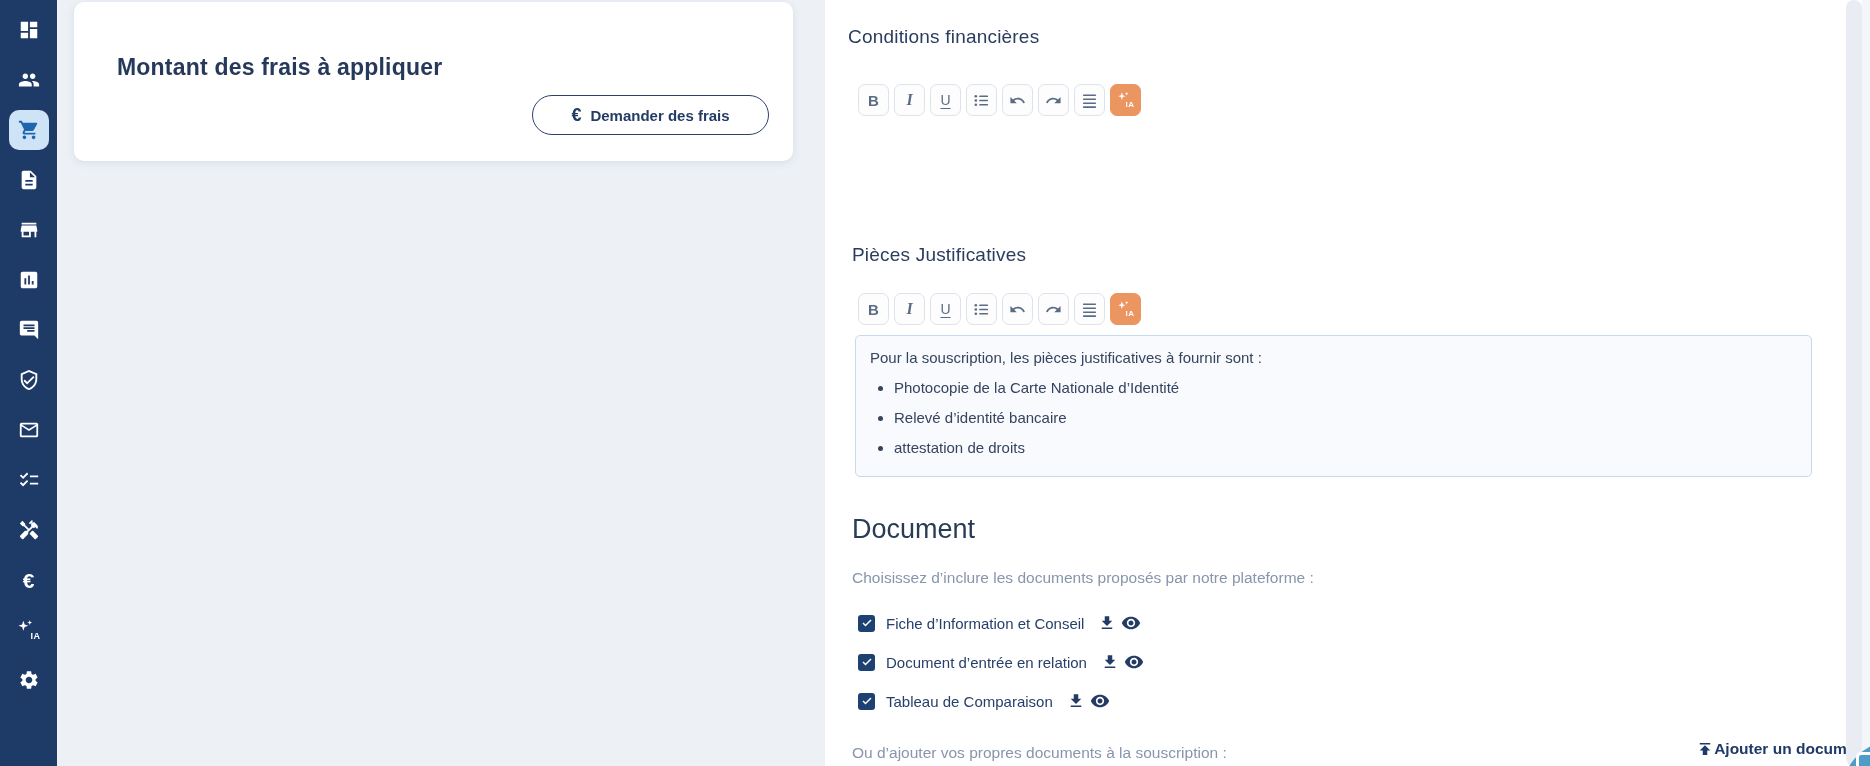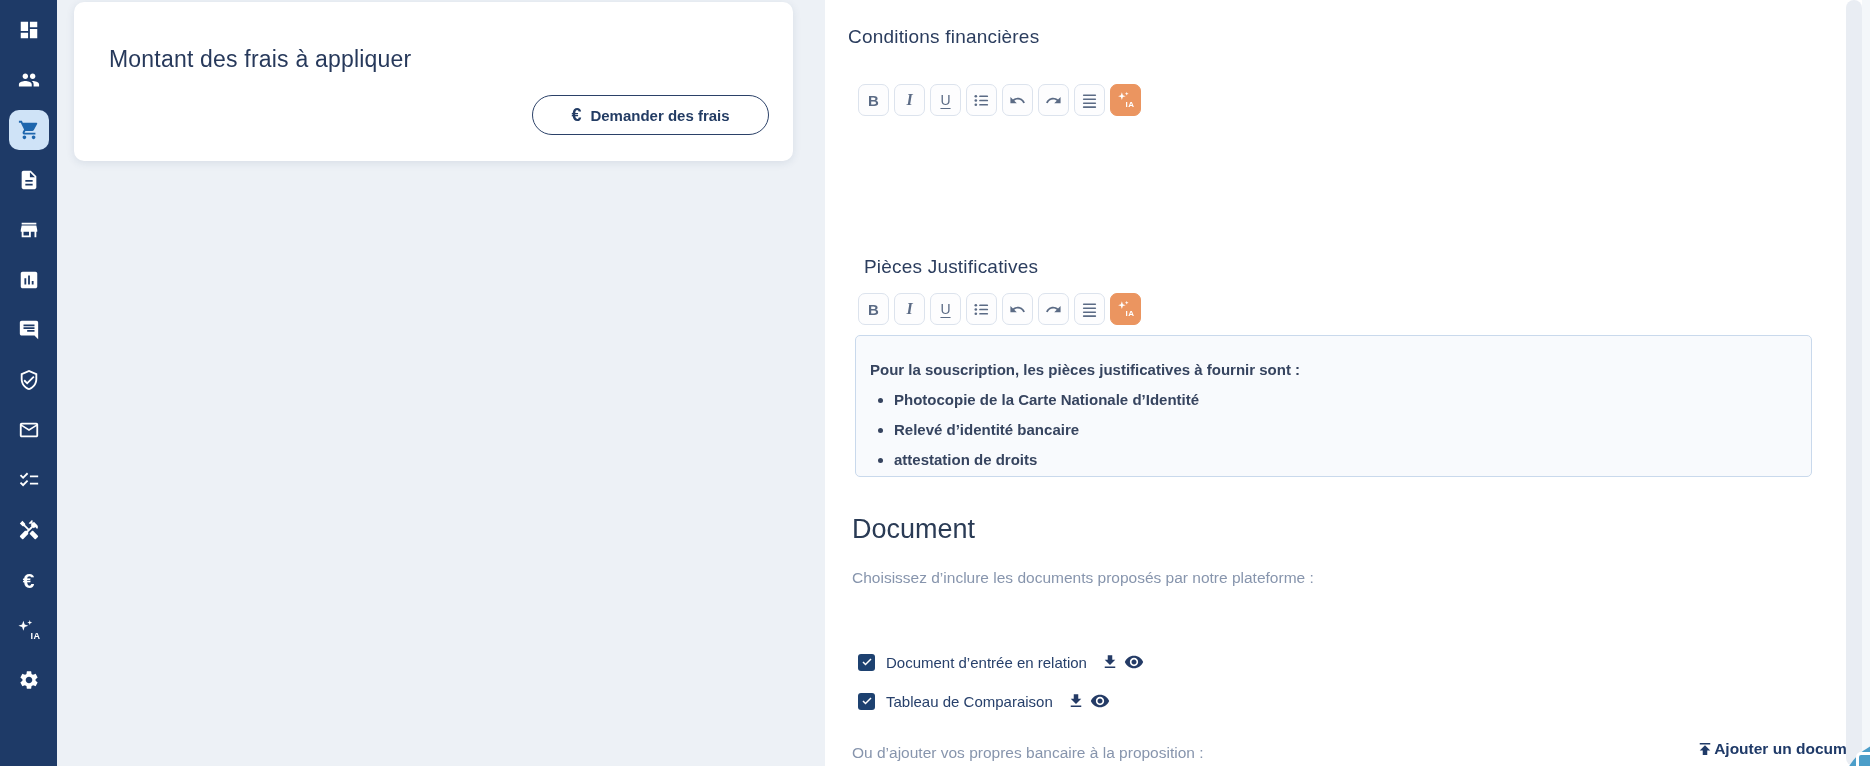--- a/index.html
+++ b/index.html
@@ -46,21 +46,21 @@
   .tb.ai{background:#eb9560;border-color:#eb9560;}
   .tb.ai .ai-txt{color:#fff;font-size:8px;}
   .tb.ai svg{fill:#ffffff;width:13px;height:13px;}
   .tb.ai .ai-wrap{width:18px;height:18px;}
   .tb.ai .ai-wrap svg{top:0;}
   .tb.ai .ai-wrap .ai-txt{bottom:0;}
 
   .editor{position:absolute;left:30px;width:957px;background:#f8fafd;border:1px solid #c9d9ec;border-radius:5px;
     color:#36445f;font-size:15px;box-sizing:border-box;}
   .editor-1{top:124px;height:81px;padding:14px 16px;}
-  .editor-2{top:335px;height:142px;padding:25px 14px;font-weight:bold;}
+  .editor-2{top:335px;height:142px;padding:13px 14px;}
   .editor-2 ul{margin:12px 0 0 0;padding-left:24px;}
   .editor-2 li{margin-bottom:10px;line-height:20px;}
 
   .docs-heading{position:absolute;left:27px;top:514px;font-size:27px;color:#2a3b55;}
   .muted{color:#8795ad;font-size:15.5px;}
   .choose-label{position:absolute;left:27px;top:569px;}
   .add-own-label{position:absolute;left:27px;top:744px;}
 
   .doc-row{position:absolute;left:33px;display:flex;align-items:center;height:22px;}
   .row-1{top:612px;} .row-2{top:651px;} .row-3{top:690px;}
@@ -157,21 +157,21 @@
       </span>
     </div>
     <div class="nav-item">
       <svg viewBox="0 0 24 24">
           <path d="M19.14 12.94c.04-.3.06-.61.06-.94 0-.32-.02-.64-.07-.94l2.03-1.58c.18-.14.23-.41.12-.61l-1.92-3.32c-.12-.22-.37-.29-.59-.22l-2.39.96c-.5-.38-1.03-.7-1.62-.94l-.36-2.54c-.04-.24-.24-.41-.48-.41h-3.84c-.24 0-.43.17-.47.41l-.36 2.54c-.59.24-1.13.57-1.62.94l-2.39-.96c-.22-.08-.47 0-.59.22L2.74 8.87c-.12.21-.08.47.12.61l2.03 1.58c-.05.3-.09.63-.09.94s.02.64.07.94l-2.03 1.58c-.18.14-.23.41-.12.61l1.92 3.32c.12.22.37.29.59.22l2.39-.96c.5.38 1.03.7 1.62.94l.36 2.54c.05.24.24.41.48.41h3.84c.24 0 .44-.17.47-.41l.36-2.54c.59-.24 1.13-.56 1.62-.94l2.39.96c.22.08.47 0 .59-.22l1.92-3.32c.12-.22.07-.47-.12-.61l-2.01-1.58zM12 15.6c-1.98 0-3.6-1.62-3.6-3.6s1.62-3.6 3.6-3.6 3.6 1.62 3.6 3.6-1.62 3.6-3.6 3.6z"></path>
         </svg>
     </div>
   </nav>
 
   <section class="fees-card">
-    <h2 class="fees-title" style="margin:8px;font-weight:400;">Montant des frais à appliquer</h2>
+    <h2 class="fees-title" style="margin:16px;font-weight:700;">Montant des frais à appliquer</h2>
     <button class="fees-btn">
       <span class="euro">€</span>
       <span>Demander des frais</span>
     </button>
   </section>
 
   <section class="panel">
 
     <h3 class="sec-heading h-conditions" style="margin:0;font-weight:400;">Conditions financières</h3>
 
@@ -218,21 +218,21 @@
           <svg viewBox="0 0 24 24">
               <path d="M9 2.5l1.8 5.2 5.2 1.8-5.2 1.8L9 16.5l-1.8-5.2L2 9.5l5.2-1.8L9 2.5z"></path>
               <path d="M18 1.5l.9 2.6 2.6.9-2.6.9-.9 2.6-.9-2.6-2.6-.9 2.6-.9.9-2.6z"></path>
             </svg>
           <span class="ai-txt">IA</span>
         </span>
       </button>
     </div>
 
 
-    <h3 class="sec-heading h-justificatifs" style="margin:16px;font-weight:400;">Pièces Justificatives</h3>
+    <h3 class="sec-heading h-justificatifs" style="margin:4px;font-weight:400;">Pièces Justificatives</h3>
 
     <div class="toolbar toolbar-2">
       <button class="tb">
           <span class="b">B</span>
         </button>
       <button class="tb">
           <span class="i">I</span>
         </button>
       <button class="tb">
           <span class="u">U</span>
@@ -281,20 +281,38 @@
       <ul>
         <li>Photocopie de la Carte Nationale d’Identité</li>
         <li>Relevé d’identité bancaire</li>
         <li>attestation de droits</li>
       </ul>
     </div>
 
     <h1 class="docs-heading" style="margin:0;font-weight:400;">Document</h1>
     <p class="muted choose-label" style="margin:0;">Choisissez d’inclure les documents proposés par notre plateforme :</p>
 
+    <div class="doc-row row-1">
+      <span class="checkbox checked">
+          <svg viewBox="0 0 24 24">
+            <polyline points="20 6 9 17 4 12"></polyline>
+          </svg>
+        </span>
+      <span class="doc-label">Fiche d’Information et Conseil</span>
+      <span class="row-icon">
+          <svg viewBox="0 0 24 24">
+            <path d="M19 9h-4V3H9v6H5l7 7 7-7zM5 18v2h14v-2H5z"></path>
+          </svg>
+        </span>
+      <span class="row-icon eye">
+          <svg viewBox="0 0 24 24">
+            <path d="M12 4.5C7 4.5 2.73 7.61 1 12c1.73 4.39 6 7.5 11 7.5s9.27-3.11 11-7.5c-1.73-4.39-6-7.5-11-7.5zM12 17c-2.76 0-5-2.24-5-5s2.24-5 5-5 5 2.24 5 5-2.24 5-5 5zm0-8c-1.66 0-3 1.34-3 3s1.34 3 3 3 3-1.34 3-3-1.34-3-3-3z"></path>
+          </svg>
+        </span>
+    </div>
     <div class="doc-row row-2">
       <span class="checkbox checked">
           <svg viewBox="0 0 24 24">
             <polyline points="20 6 9 17 4 12"></polyline>
           </svg>
         </span>
       <span class="doc-label">Document d’entrée en relation</span>
       <span class="row-icon">
           <svg viewBox="0 0 24 24">
             <path d="M19 9h-4V3H9v6H5l7 7 7-7zM5 18v2h14v-2H5z"></path>
@@ -318,21 +336,21 @@
             <path d="M19 9h-4V3H9v6H5l7 7 7-7zM5 18v2h14v-2H5z"></path>
           </svg>
         </span>
       <span class="row-icon eye">
           <svg viewBox="0 0 24 24">
             <path d="M12 4.5C7 4.5 2.73 7.61 1 12c1.73 4.39 6 7.5 11 7.5s9.27-3.11 11-7.5c-1.73-4.39-6-7.5-11-7.5zM12 17c-2.76 0-5-2.24-5-5s2.24-5 5-5 5 2.24 5 5-2.24 5-5 5zm0-8c-1.66 0-3 1.34-3 3s1.34 3 3 3 3-1.34 3-3-1.34-3-3-3z"></path>
           </svg>
         </span>
     </div>
 
-    <p class="muted add-own-label" style="margin:0;">Ou d’ajouter vos propres bancaire à la proposition :</p>
+    <p class="muted add-own-label" style="margin:0;">Ou d’ajouter vos propres documents à la souscription :</p>
 
     <button class="add-doc-btn">
       <svg viewBox="0 0 24 24">
           <path d="M5 4v2h14V4H5zm4 10v6h6v-6h4l-7-7-7 7h4z"></path>
         </svg>
       <span>Ajouter un document</span>
     </button>
 
   </section>
 

